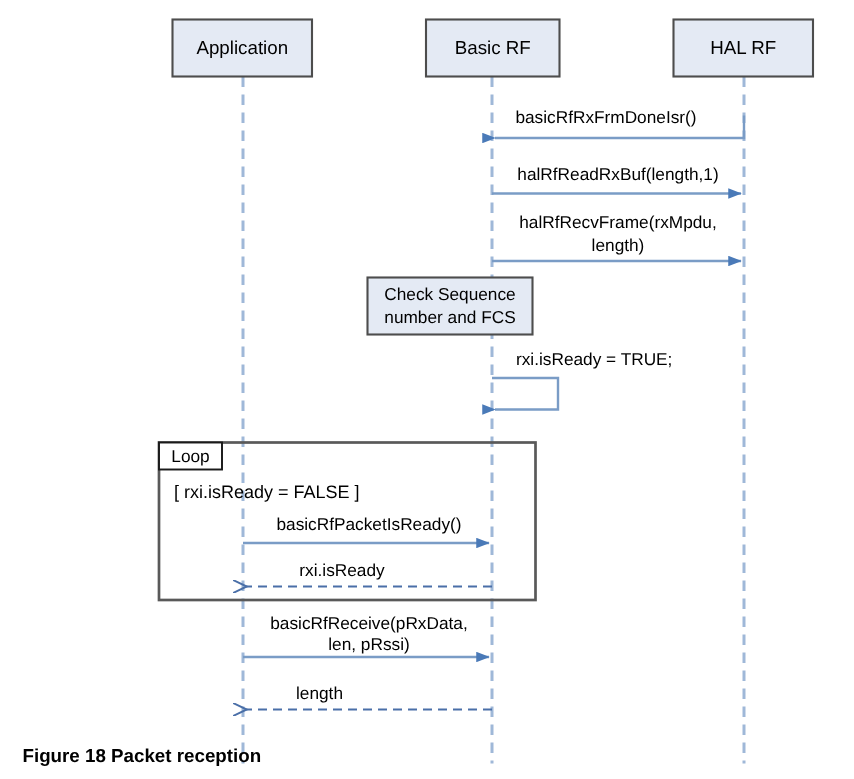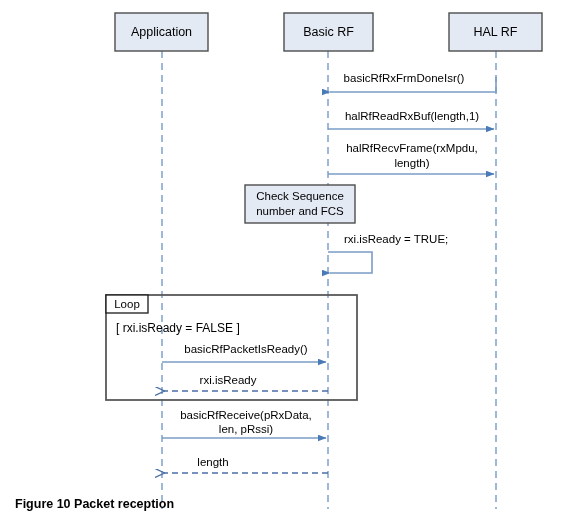--- a/index.html
+++ b/index.html
@@ -196,14 +196,14 @@
       <text class="msg-label" x="234" y="419">basicRfReceive(pRxData,</text>
       <text class="msg-label" x="234" y="433">len, pRssi)</text>
     </g>
 
     <g>
       <line class="msg-line-dashed" x1="316" y1="473" x2="152" y2="473" marker-end="url(#arrow-open-left)"></line>
       <text class="msg-label" x="201" y="466">length</text>
     </g>
   </svg>
 
-  <div class="caption">Figure 10 Packet reception</div>
+  <div class="caption">Figure 18 Packet reception</div>
 </div>
 
 </body></html>

